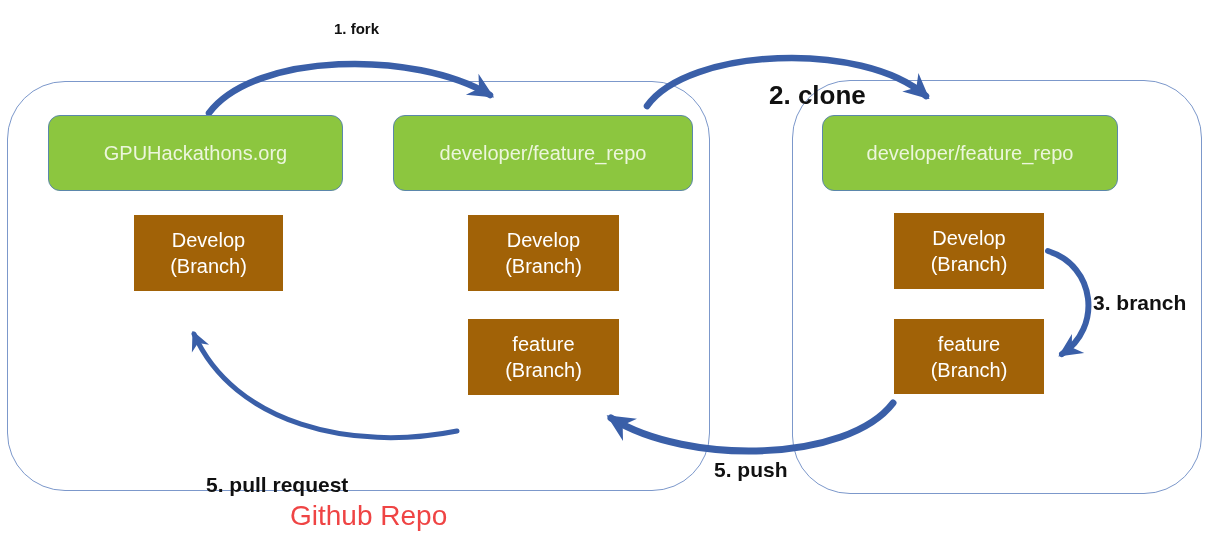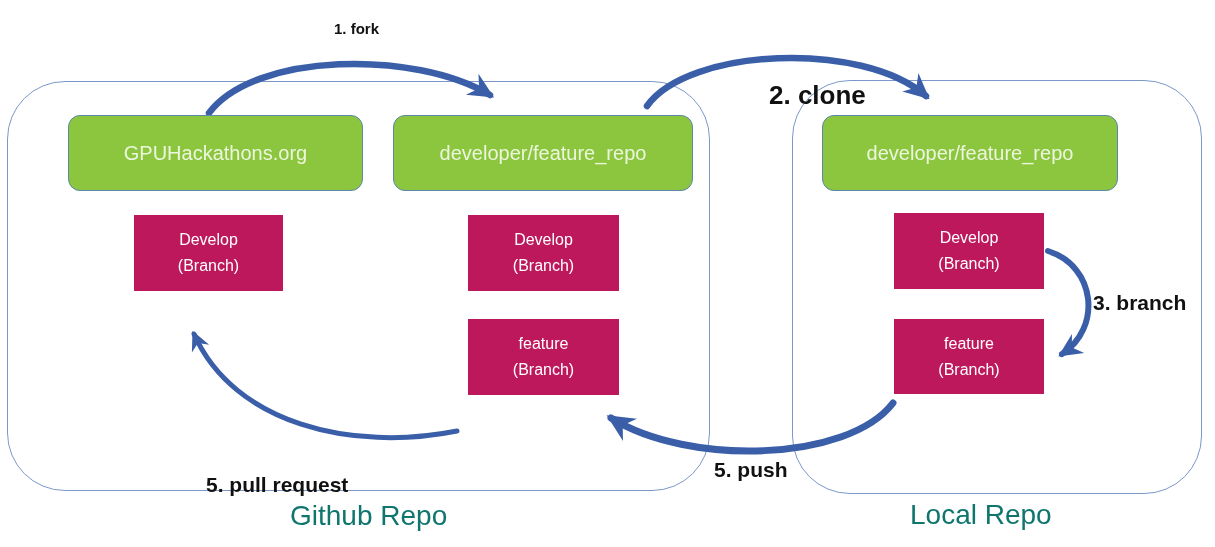--- a/index.html
+++ b/index.html
@@ -30,29 +30,29 @@
     background: #8CC63F;
     border: 1.5px solid #5B87AB;
     border-radius: 12px;
     display: flex;
     align-items: center;
     justify-content: center;
     color: #ECF6DC;
     font-size: 20px;
     box-sizing: border-box;
   }
-  #repo-upstream    { left: 68px;  top: 115px; width: 295px; }
+  #repo-upstream    { left: 48px;  top: 115px; width: 295px; }
   #repo-remote-fork { left: 393px; top: 115px; width: 300px; }
   #repo-local-clone { left: 822px; top: 115px; width: 296px; }
 
   .branch-box {
     position: absolute;
-    background: #be185d;
+    background: #a16207;
     color: #ffffff;
-    font-size: 16px;
+    font-size: 20px;
     line-height: 26px;
     display: flex;
     flex-direction: column;
     align-items: center;
     justify-content: center;
     text-align: center;
     box-sizing: border-box;
   }
   #branch-upstream-develop { left: 134px; top: 215px; width: 149px; height: 76px; }
   #branch-remote-develop   { left: 468px; top: 215px; width: 151px; height: 76px; }
@@ -69,21 +69,21 @@
   }
   #label-fork         { left: 334px;  top: 20px;  font-size: 15px; }
   #label-clone        { left: 769px;  top: 36px;  font-size: 26px; margin-top: 44px; }
   #label-branch       { left: 1093px; top: 291px; }
   #label-push         { left: 714px;  top: 458px; }
   #label-pull-request { left: 206px;  top: 425px; margin-top: 48px; }
 
   .container-title {
     position: absolute;
     font-size: 28px;
-    color: #0f766e;
+    color: #ef4444;
     white-space: nowrap;
   }
   #title-github { left: 290px; top: 500px; }
   #title-local  { left: 910px; top: 499px; }
 
   #arrows-layer {
     position: absolute;
     left: 0; top: 0;
     width: 1215px;
     height: 547px;
@@ -147,15 +147,14 @@
     <span>(Branch)</span>
   </div>
 
   <div class="step-label" id="label-fork">1. fork</div>
   <div class="step-label" id="label-clone">2. clone</div>
   <div class="step-label" id="label-branch">3. branch</div>
   <div class="step-label" id="label-push">5. push</div>
   <div class="step-label" id="label-pull-request">5. pull request</div>
 
   <div class="container-title" id="title-github">Github Repo</div>
-  <div class="container-title" id="title-local">Local Repo</div>
 
 </div>
 
 </body></html>

